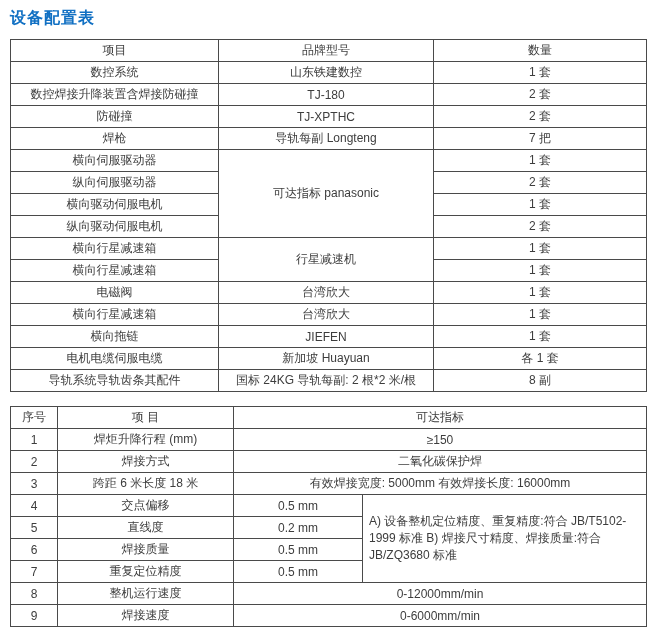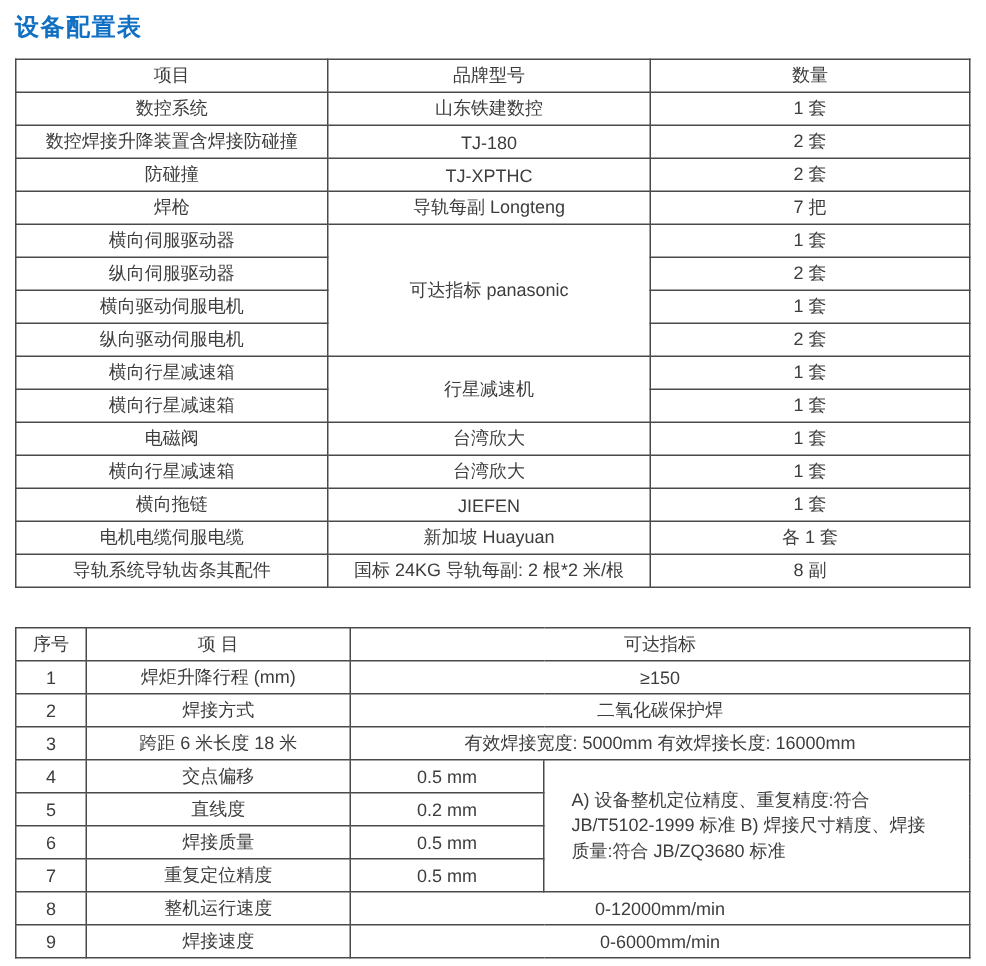--- a/index.html
+++ b/index.html
@@ -16,24 +16,24 @@
   table{
     border-collapse:collapse;table-layout:fixed;width:636px;
     font-size:12px;color:#3d3d3d;
   }
   td,th{
     border:1px solid #4a4a4a;height:21px;
     text-align:center;vertical-align:middle;
     font-weight:normal;padding:0 4px;
     overflow:hidden;white-space:nowrap;
   }
-  .tbl2{margin-top:26px;}
+  .tbl2{margin-top:14px;}
   td.note-cell{
     text-align:left;white-space:normal;
-    padding:2px 18px;line-height:17px;
+    padding:2px 6px;line-height:17px;
   }
 </style>
 </head>
 <body>
 
 <div class="page">
 
   <div class="page-title">设备配置表</div>
 
   <table class="tbl1">

